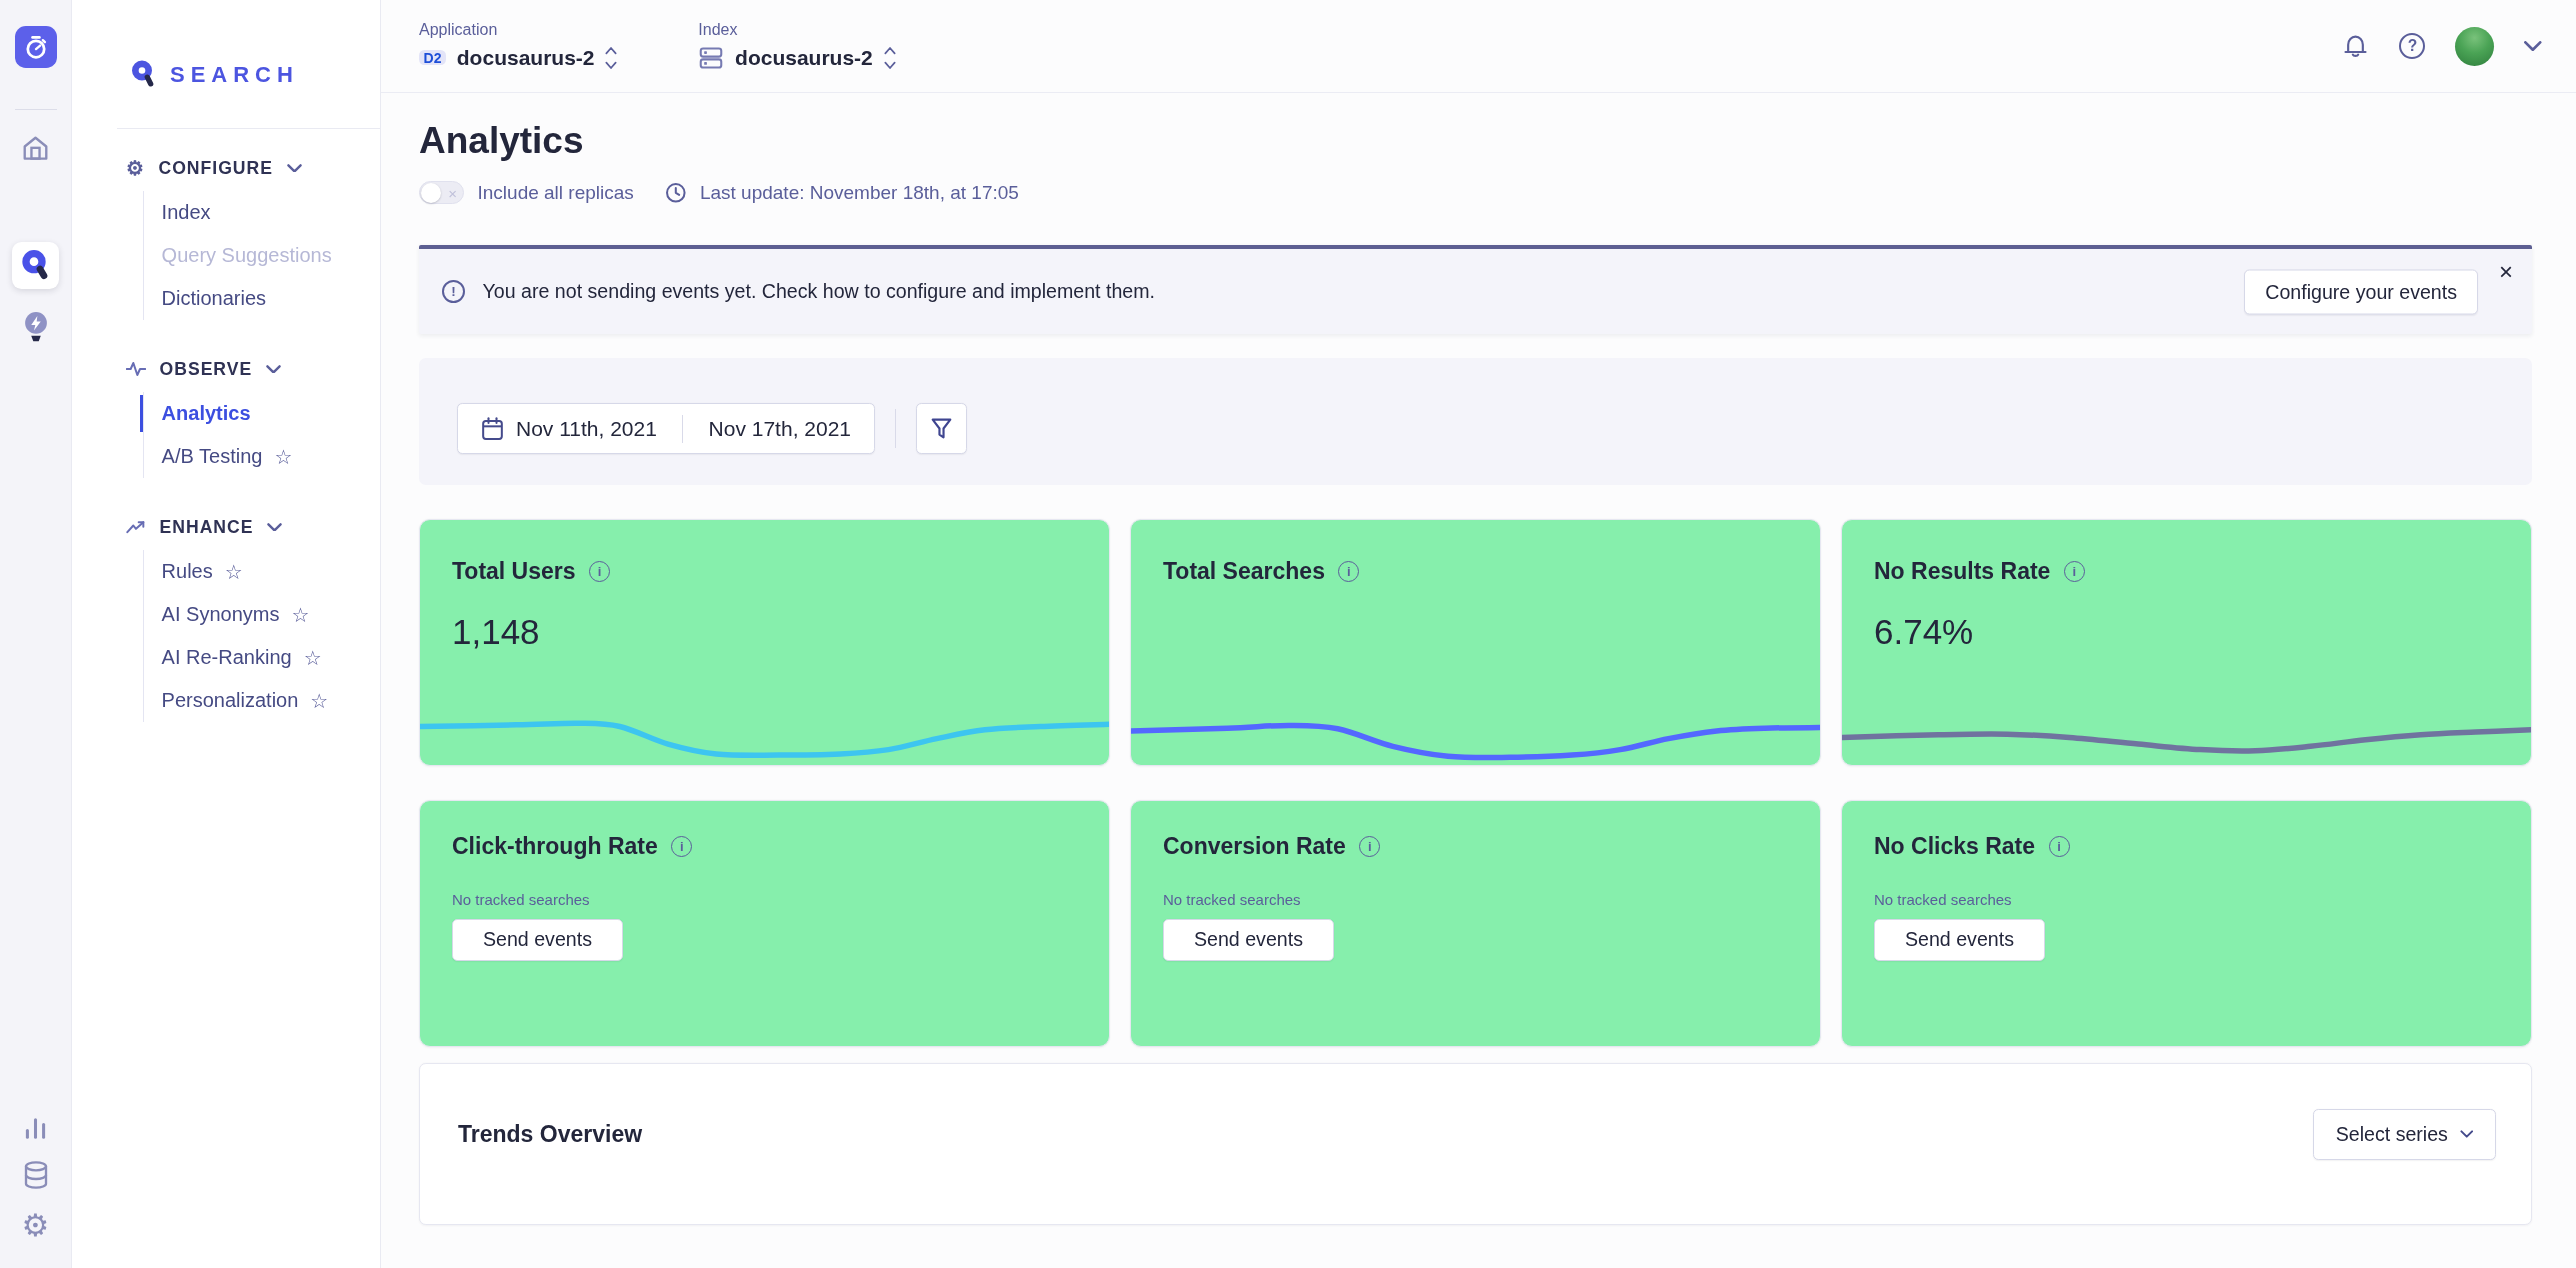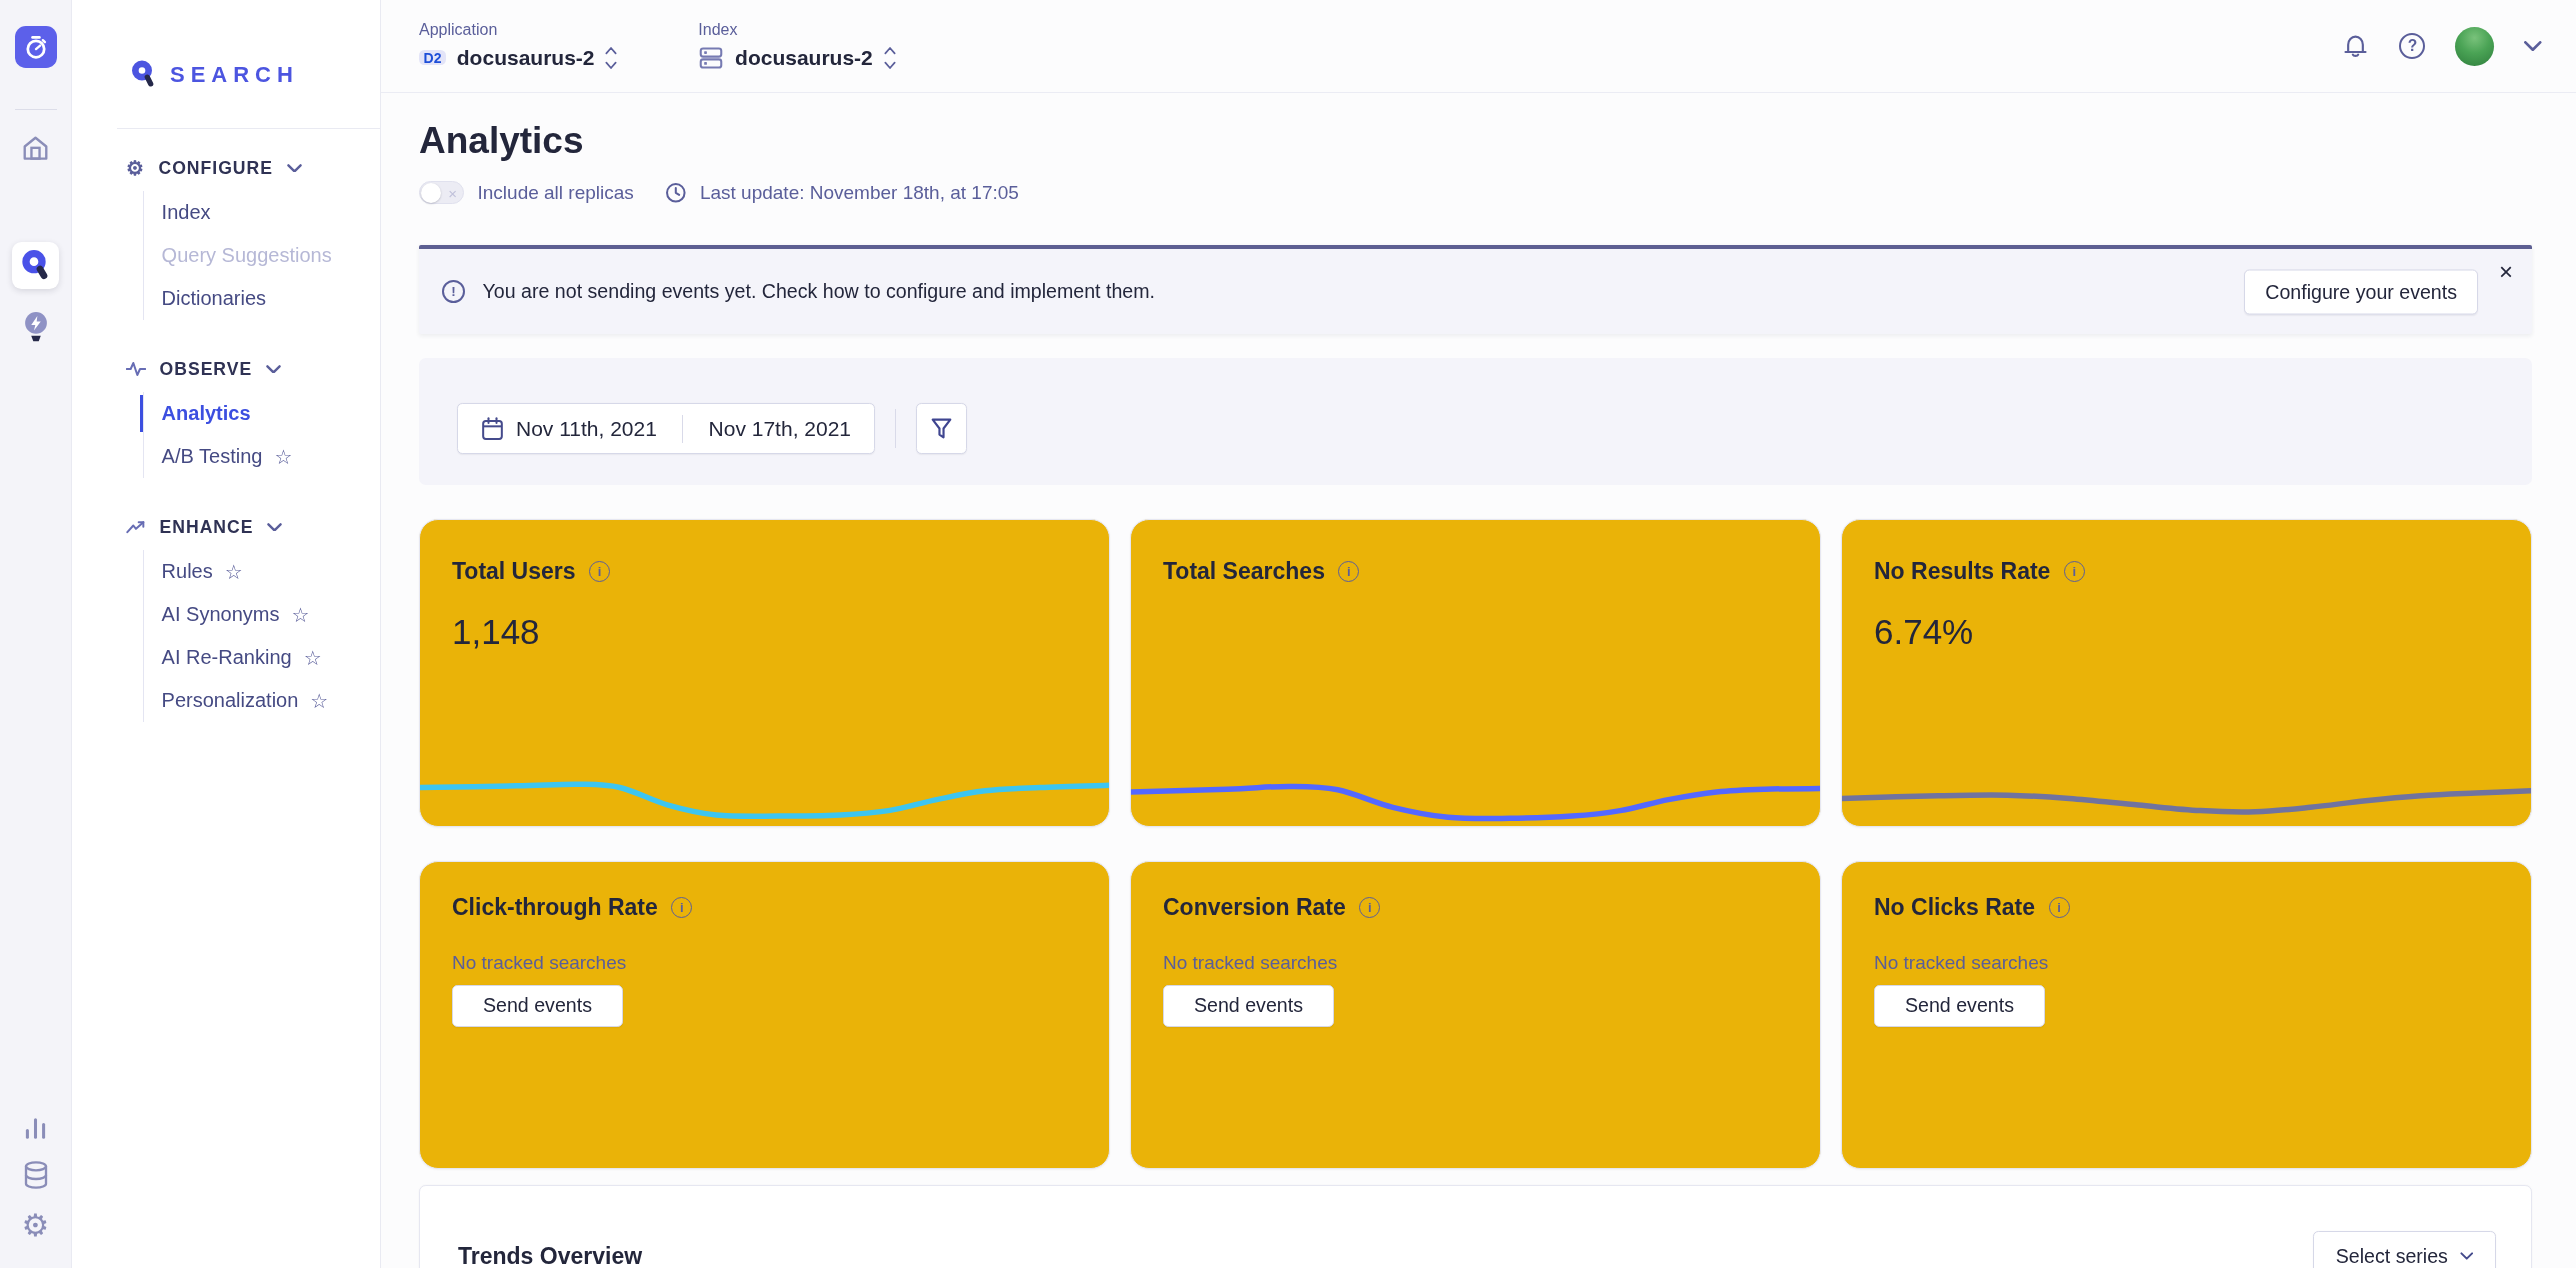--- a/index.html
+++ b/index.html
@@ -83,33 +83,33 @@
   .date-panel { margin-top:24px; background:#f4f4fa; border-radius:6.8px; padding:26px 38px 31px; }
   .date-label { font-size:19.6px; color:#5a5e9a; }
   .date-controls { margin-top:19px; display:flex; align-items:center; }
   .date-btn { height:51px; padding:0 23px; font-size:21px; }
   .date-sep { width:0.7px; height:28px; background:#d9dae9; margin:0 13.5px; }
   .vert-sep { width:0.7px; height:39px; background:#d9dae9; margin:0 20px; }
   .filter-btn { width:51px; height:51px; padding:0; }
   .compare-btn { height:51px; padding:0 24px; margin-left:20px; font-size:21px; }
   
   .cards { margin-top:34px; display:grid; grid-template-columns:repeat(3,1fr); gap:20px; }
-  .card { background:#eab308; border:0.7px solid #e6e7f1; border-radius:19px; height:308px; position:relative;
+  .card { background:#86efac; border:0.7px solid #e6e7f1; border-radius:11px; height:247px; position:relative;
           box-shadow:0 0.7px 2px rgba(35,38,59,.05); overflow:hidden; }
   .metric-card { padding:38px 32px 0; }
   .card-title-row { display:flex; align-items:center; gap:13.5px; }
   .card-title { font-size:23px; font-weight:700; color:#23263b; }
   .info-i { width:21px; height:21px; border:1.7px solid #5a5e9a; border-radius:50%; color:#5a5e9a;
             font-size:13px; font-weight:700; display:inline-flex; align-items:center; justify-content:center; cursor:pointer; }
   .metric-value-row { margin-top:27px; display:flex; align-items:center; gap:17.6px; }
   .metric-value { font-size:35px; color:#23263b; }
   .metric-suffix { font-size:19.6px; color:#23263b; }
   .spark { position:absolute; left:0; bottom:0; width:100%; height:55px; display:block; }
   .empty-card { padding:32px 32px 0; }
-  .empty-status { margin-top:31px; font-size:19px; color:#5a5e9a; }
+  .empty-status { margin-top:31px; font-size:15px; color:#5a5e9a; }
   .send-btn { margin-top:10.8px; height:42px; padding:0 30px; }
   
   .trends { margin-top:16px; background:#fff; border:0.7px solid #e6e7f1; border-radius:6.8px;
             height:162px; display:flex; align-items:center; justify-content:space-between;
             padding:0 35px 20px 38px; box-shadow:0 0.7px 2px rgba(35,38,59,.05); }
   .select-btn { height:51px; padding:0 21.6px; font-size:19.6px; }
   svg { display:block; }
 </style>
 </head>
 <body>

